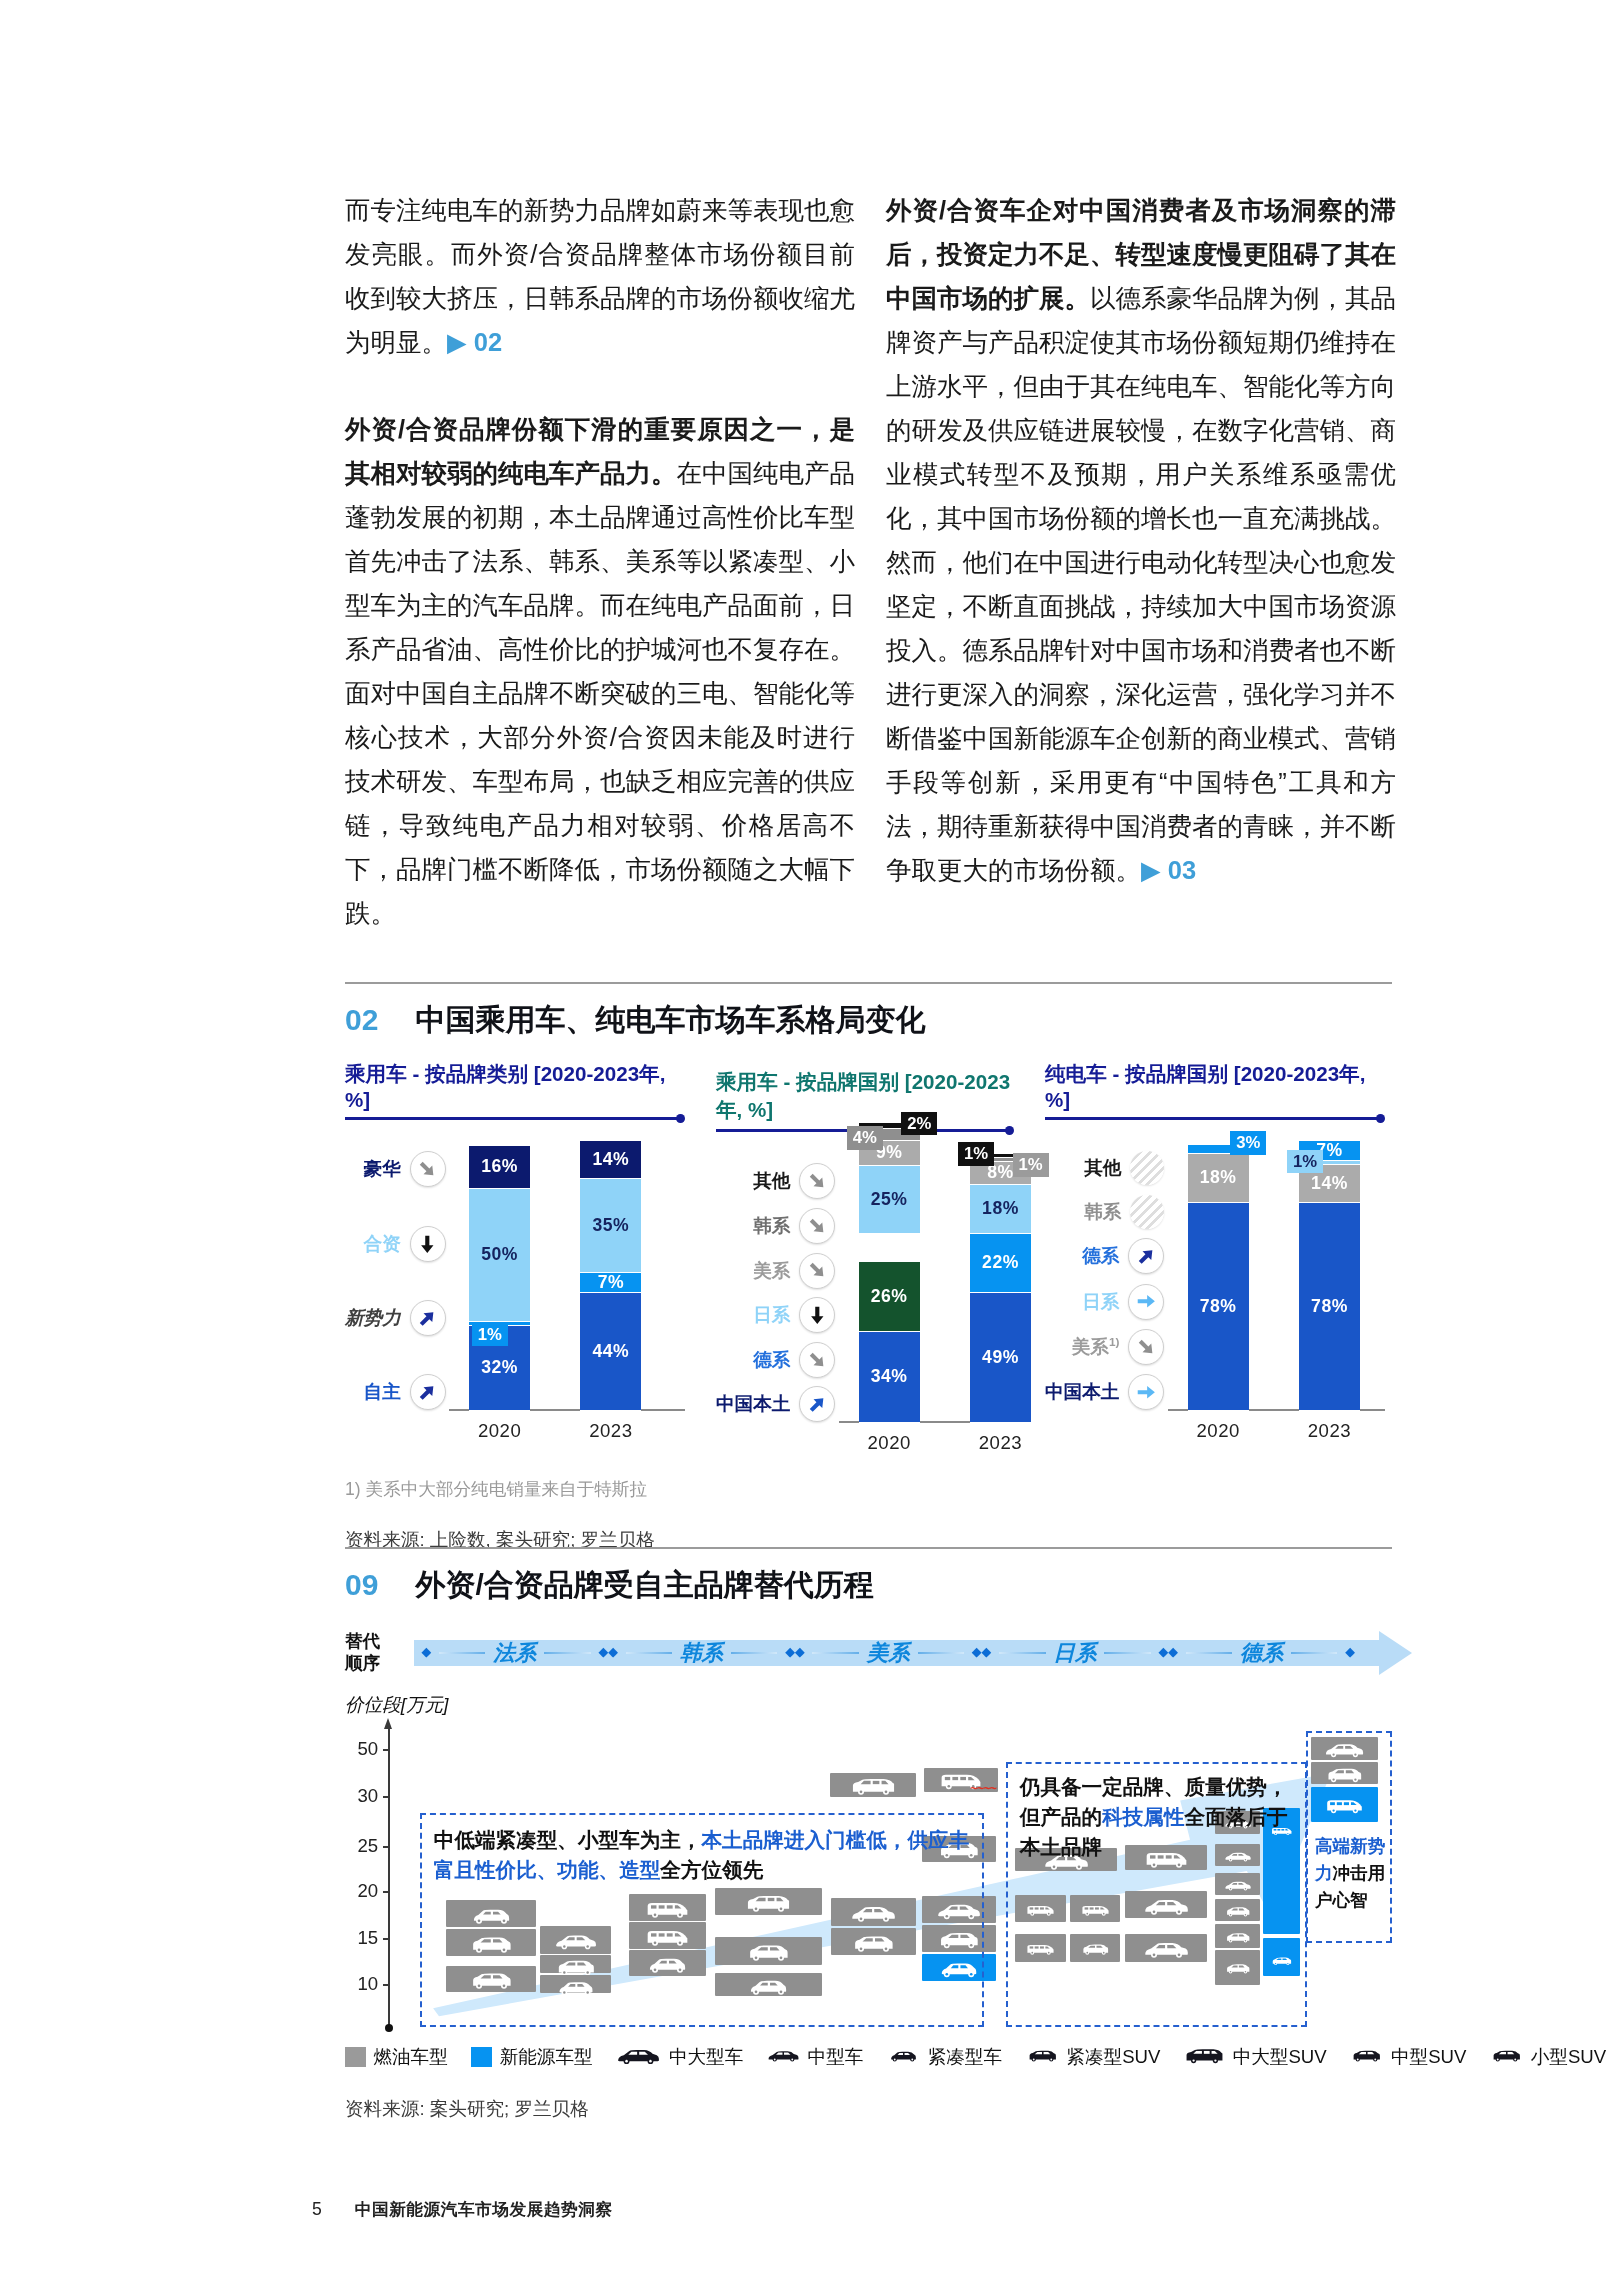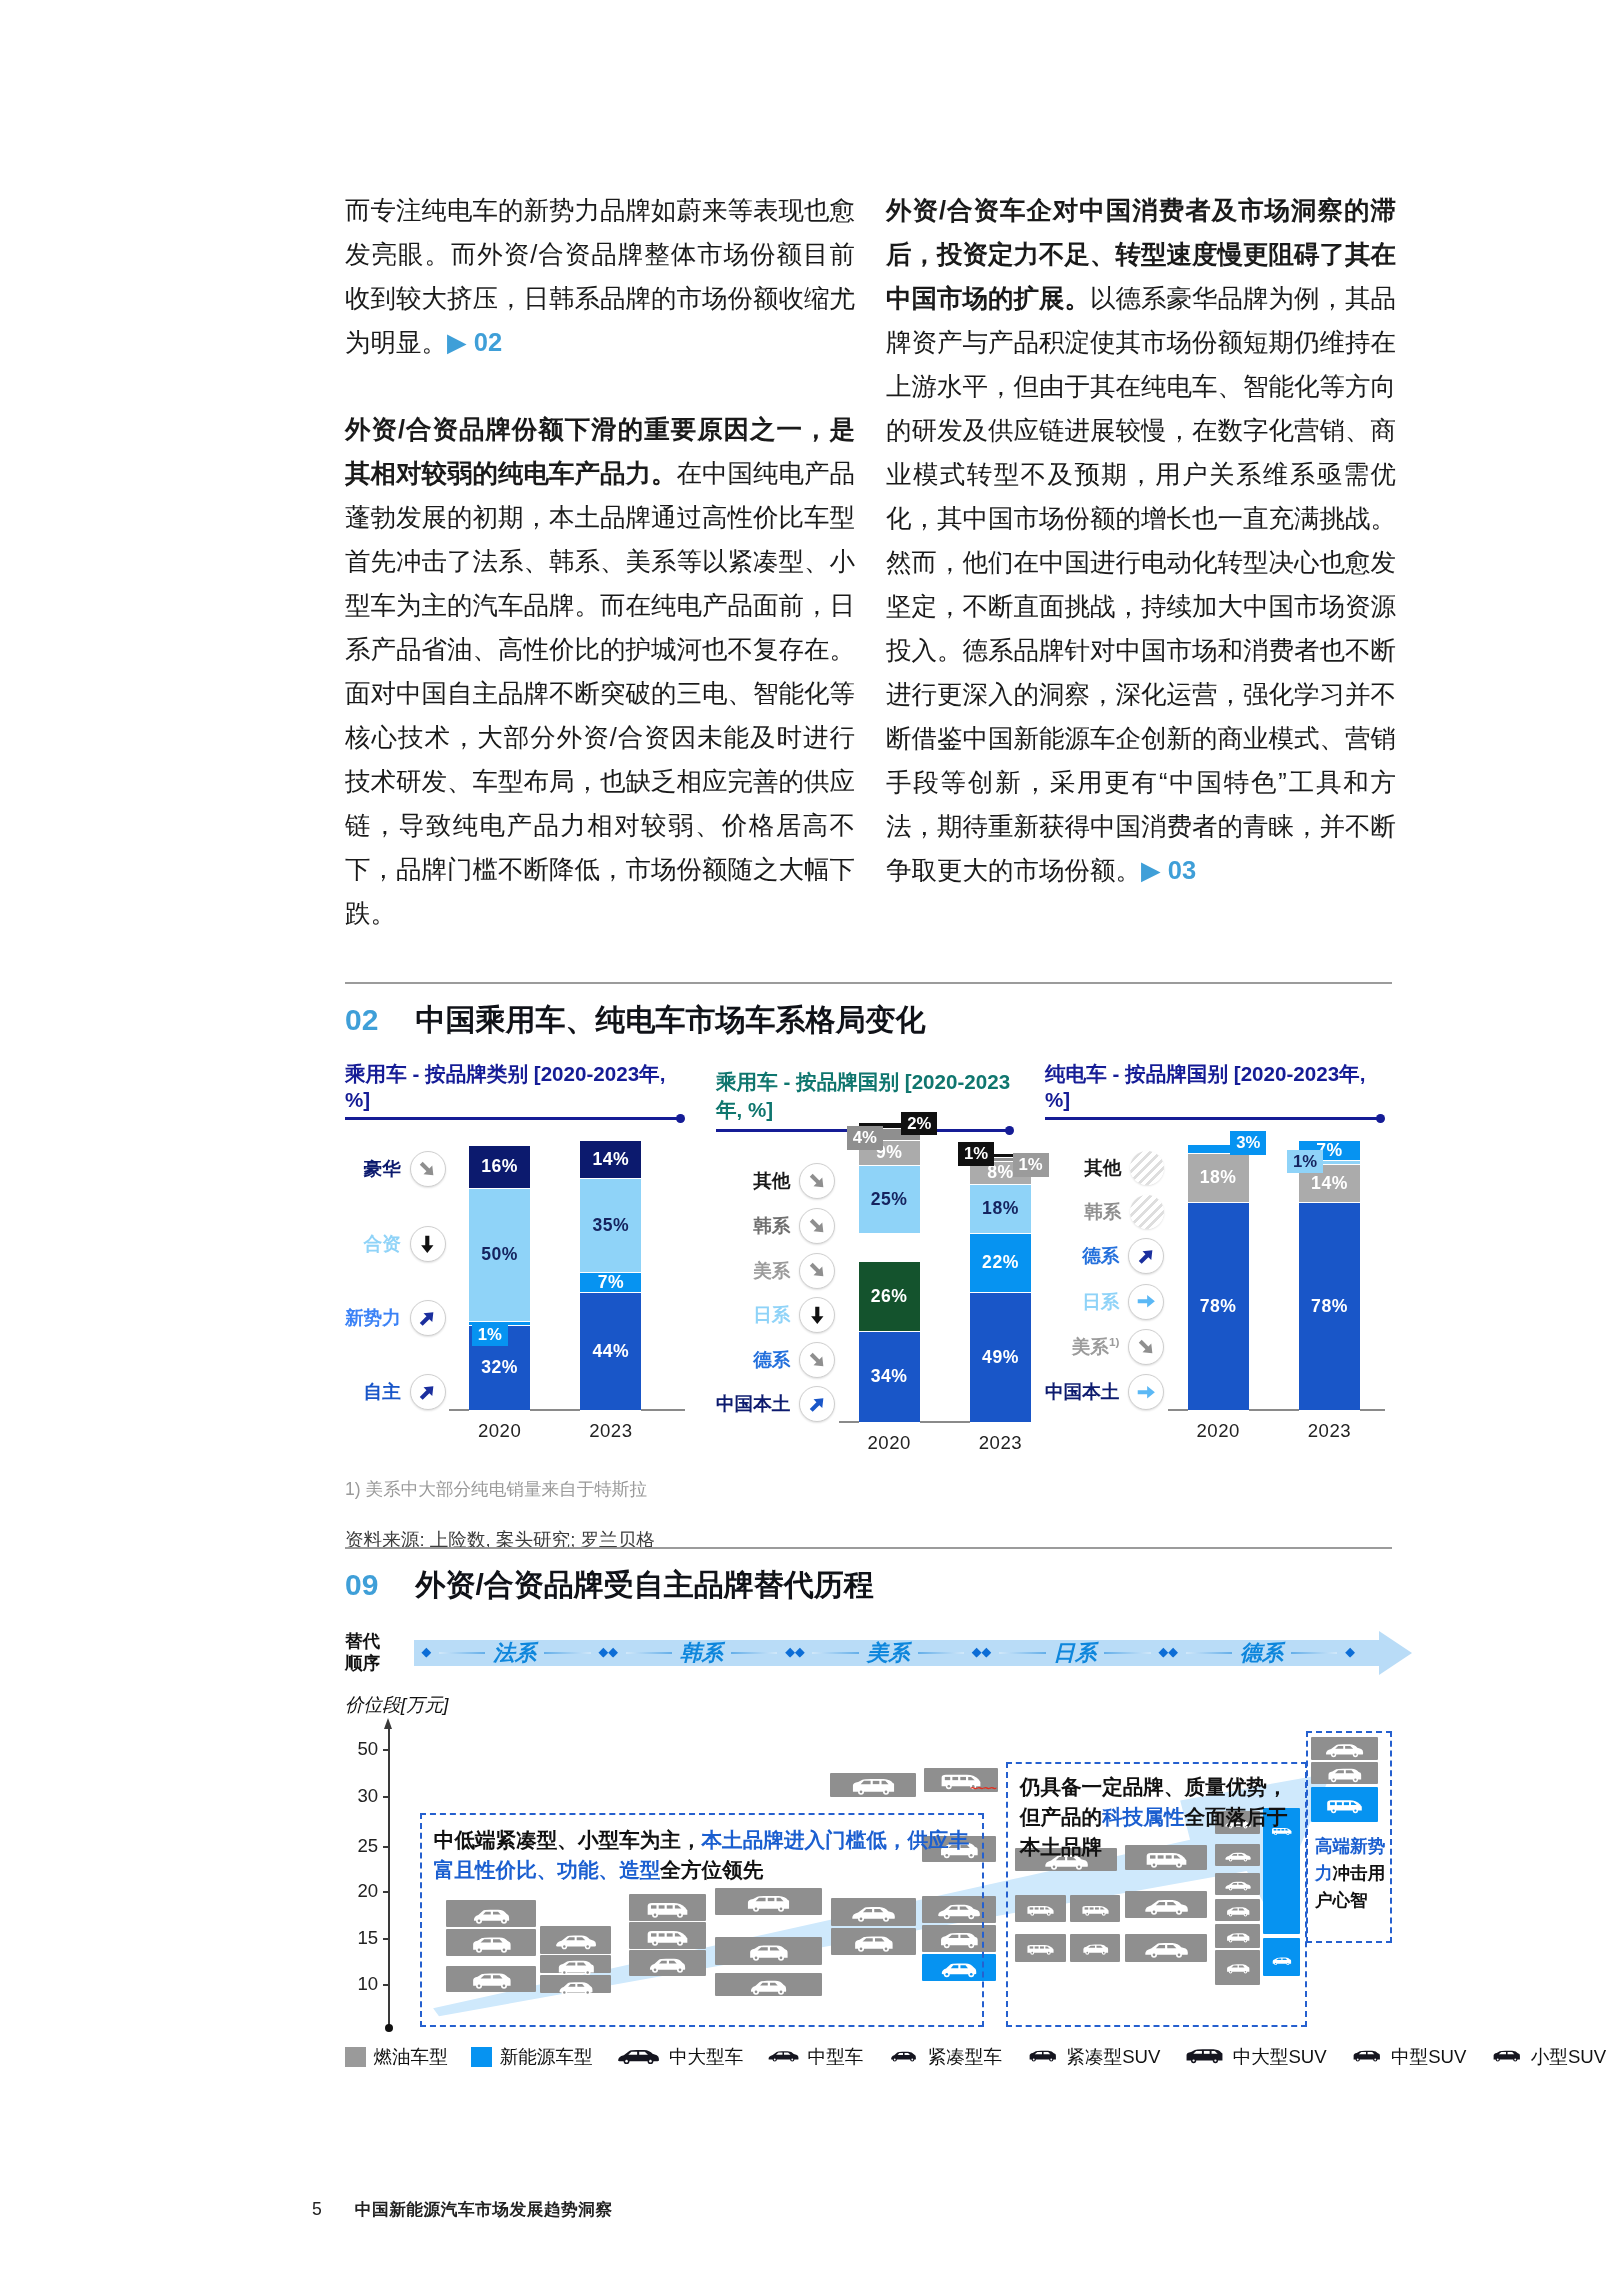--- a/index.html
+++ b/index.html
@@ -111,21 +111,21 @@
               </div>
               <div class="leg-item">
                 <span class="leg-label" style="color: rgb(143, 211, 248);">合资</span>
                 <span class="leg-circle">
                   <svg viewBox="0 0 24 24" width="20.6" height="20.6">
                     <path d="M2 9.6 L13 9.6 L13 4.8 L22 12 L13 19.2 L13 14.4 L2 14.4 Z" fill="#111111" transform="rotate(90 12 12)"></path>
                   </svg>
                 </span>
               </div>
               <div class="leg-item">
-                <span class="leg-label" style="color: #3b82f6;">新势力</span>
+                <span class="leg-label" style="color: #404040; font-style: italic;">新势力</span>
                 <span class="leg-circle">
                   <svg viewBox="0 0 24 24" width="20.6" height="20.6">
                     <path d="M2 9.6 L13 9.6 L13 4.8 L22 12 L13 19.2 L13 14.4 L2 14.4 Z" fill="#1b2f9e" transform="rotate(-45 12 12)"></path>
                   </svg>
                 </span>
               </div>
               <div class="leg-item">
                 <span class="leg-label" style="color: rgb(25, 86, 200);">自主</span>
                 <span class="leg-circle">
                   <svg viewBox="0 0 24 24" width="20.6" height="20.6">
@@ -972,20 +972,21 @@
               <path d="M22 9.5 L31 9.5 L31 14 L17 14 Z" fill="#ffffff"></path>
               <path d="M34 9.5 L43 9.5 L47 14 L34 14 Z" fill="#ffffff"></path>
               <circle cx="15" cy="24" r="4.1" fill="#15151f"></circle>
               <circle cx="15" cy="24" r="1.8" fill="#ffffff"></circle>
               <circle cx="49" cy="24" r="4.1" fill="#15151f"></circle>
               <circle cx="49" cy="24" r="1.8" fill="#ffffff"></circle>
             </svg></span>
           <span>小型SUV</span>
         </div>
       </div>
+    <div class="source">资料来源:  案头研究; 罗兰贝格</div>
   </div>
 
   <div class="footer">
     <span class="pnum">5</span>
     <span class="ptitle">中国新能源汽车市场发展趋势洞察</span>
   </div>
 </div>
 
 
 </body></html>

